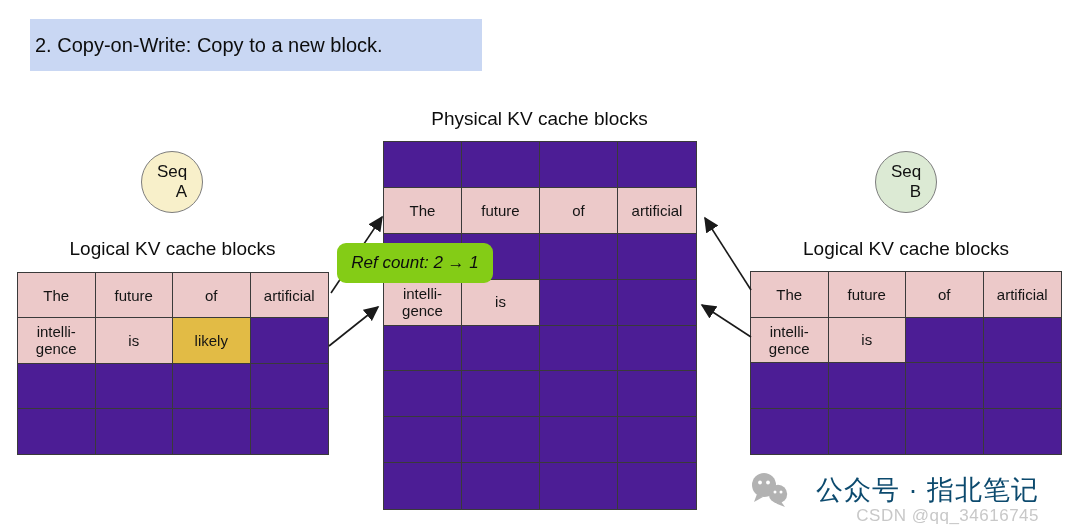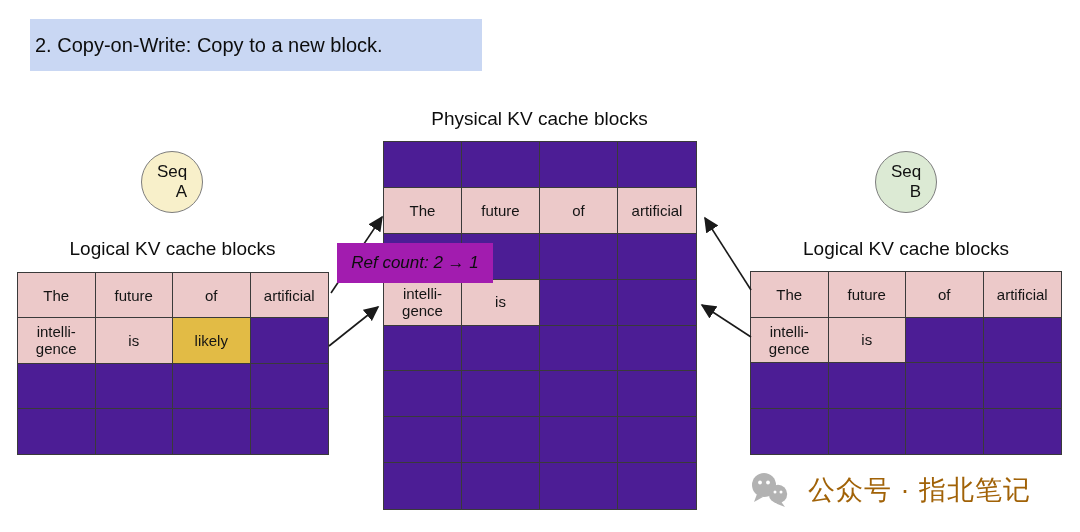--- a/index.html
+++ b/index.html
@@ -60,22 +60,22 @@
 
   
   #ref-count-box {
     position:absolute; left:337px; top:243px; width:156px; height:40px;
     display:flex; align-items:center; justify-content:center;
     font-size:17px; font-style:italic; color:#0d0d0d; z-index:5;
   }
 
   
   #watermark { position:absolute; left:750px; top:472px; z-index:6; }
-  #wechat-line { display:flex; align-items:flex-start; gap:18px;
-    color:#a16207; font-size:27px; letter-spacing:1px; }
+  #wechat-line { display:flex; align-items:flex-start; gap:26px;
+    color:#0c4a6e; font-size:27px; letter-spacing:1px; }
   #csdn-line { text-align:right; color:#c8c8c8; font-size:17px;
     margin-top:-2px; letter-spacing:0.5px; }
 </style>
 </head>
 <body>
 
 <div id="canvas">
 
   <div id="title-banner" style="background: rgb(201, 215, 243);">
     <span>2. Copy-on-Write: Copy to a new block.</span>
@@ -172,33 +172,34 @@
       <marker id="ah" markerWidth="11" markerHeight="9" refX="8.5" refY="4.5" orient="auto">
         <path d="M0,0 L9.5,4.5 L0,9 z" fill="#1a1a1a"></path>
       </marker>
     </defs>
     <line x1="331" y1="293" x2="382" y2="217" stroke="#1a1a1a" stroke-width="1.6" marker-end="url(#ah)"></line>
     <line x1="329" y1="346" x2="378" y2="307" stroke="#1a1a1a" stroke-width="1.6" marker-end="url(#ah)"></line>
     <line x1="751" y1="290" x2="705" y2="218" stroke="#1a1a1a" stroke-width="1.6" marker-end="url(#ah)"></line>
     <line x1="751" y1="337" x2="702" y2="305" stroke="#1a1a1a" stroke-width="1.6" marker-end="url(#ah)"></line>
   </svg>
 
-  <div id="ref-count-box" style="background: #a21caf;">
+  <div id="ref-count-box" style="background: #84cc16; border-radius: 9px;">
     <span>Ref count: 2 → 1</span>
   </div>
 
   <div id="watermark">
     <div id="wechat-line">
       <svg width="40" height="36" viewBox="0 0 40 36">
         <circle cx="14" cy="13" r="12" fill="#b2b2b2"></circle>
         <path d="M7,22 L4,30 L13,25 z" fill="#b2b2b2"></path>
         <circle cx="10" cy="10.5" r="1.9" fill="#ffffff"></circle>
         <circle cx="18" cy="10.5" r="1.9" fill="#ffffff"></circle>
         <circle cx="28" cy="22" r="9.2" fill="#b2b2b2"></circle>
         <path d="M31,29.5 L35,35 L26,31.5 z" fill="#b2b2b2"></path>
         <circle cx="25" cy="20" r="1.5" fill="#ffffff"></circle>
         <circle cx="31" cy="20" r="1.5" fill="#ffffff"></circle>
       </svg>
       <span>公众号 · 指北笔记</span>
     </div>
+    <div id="csdn-line">CSDN @qq_34616745</div>
   </div>
 
 </div>
 
 </body></html>

